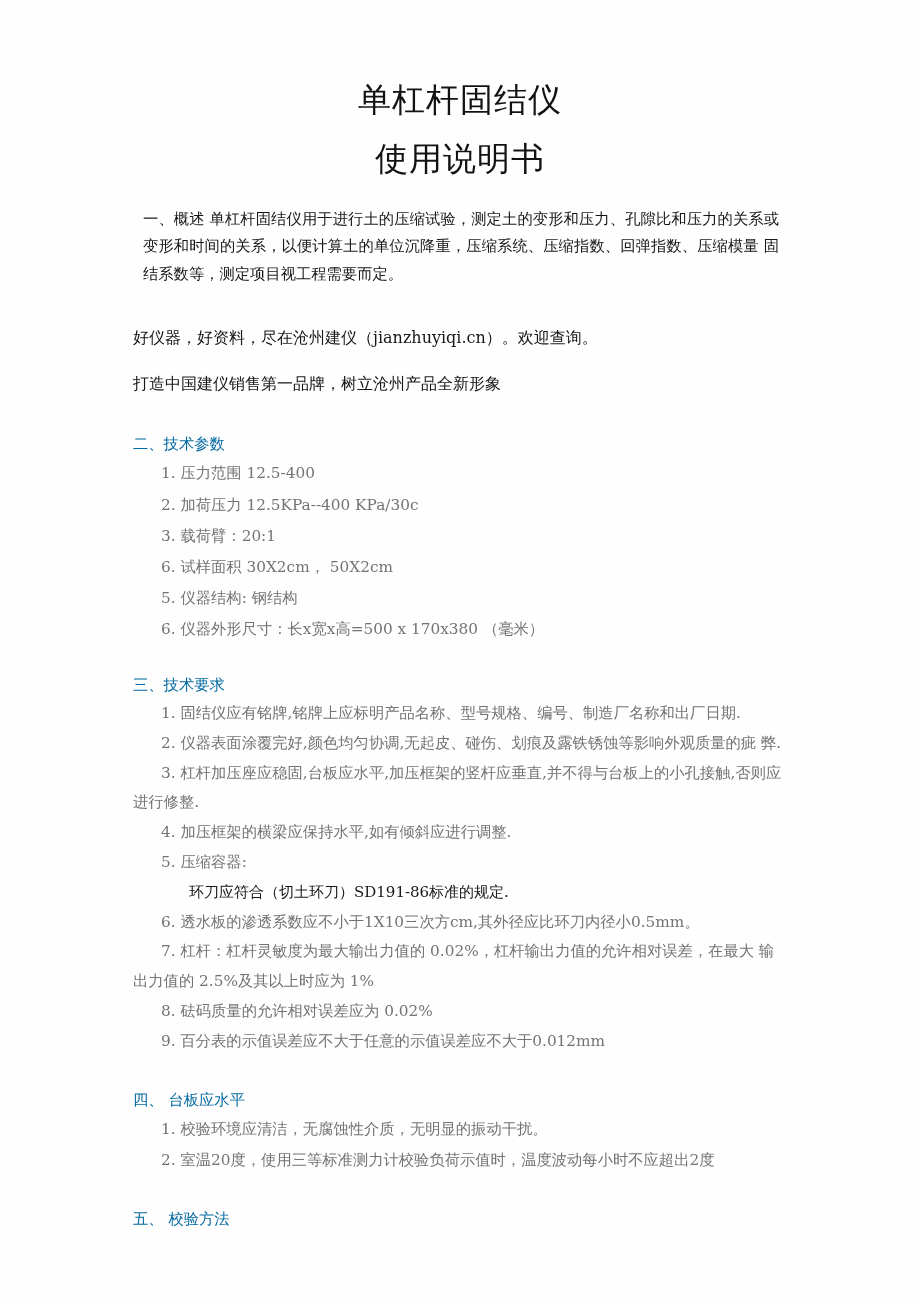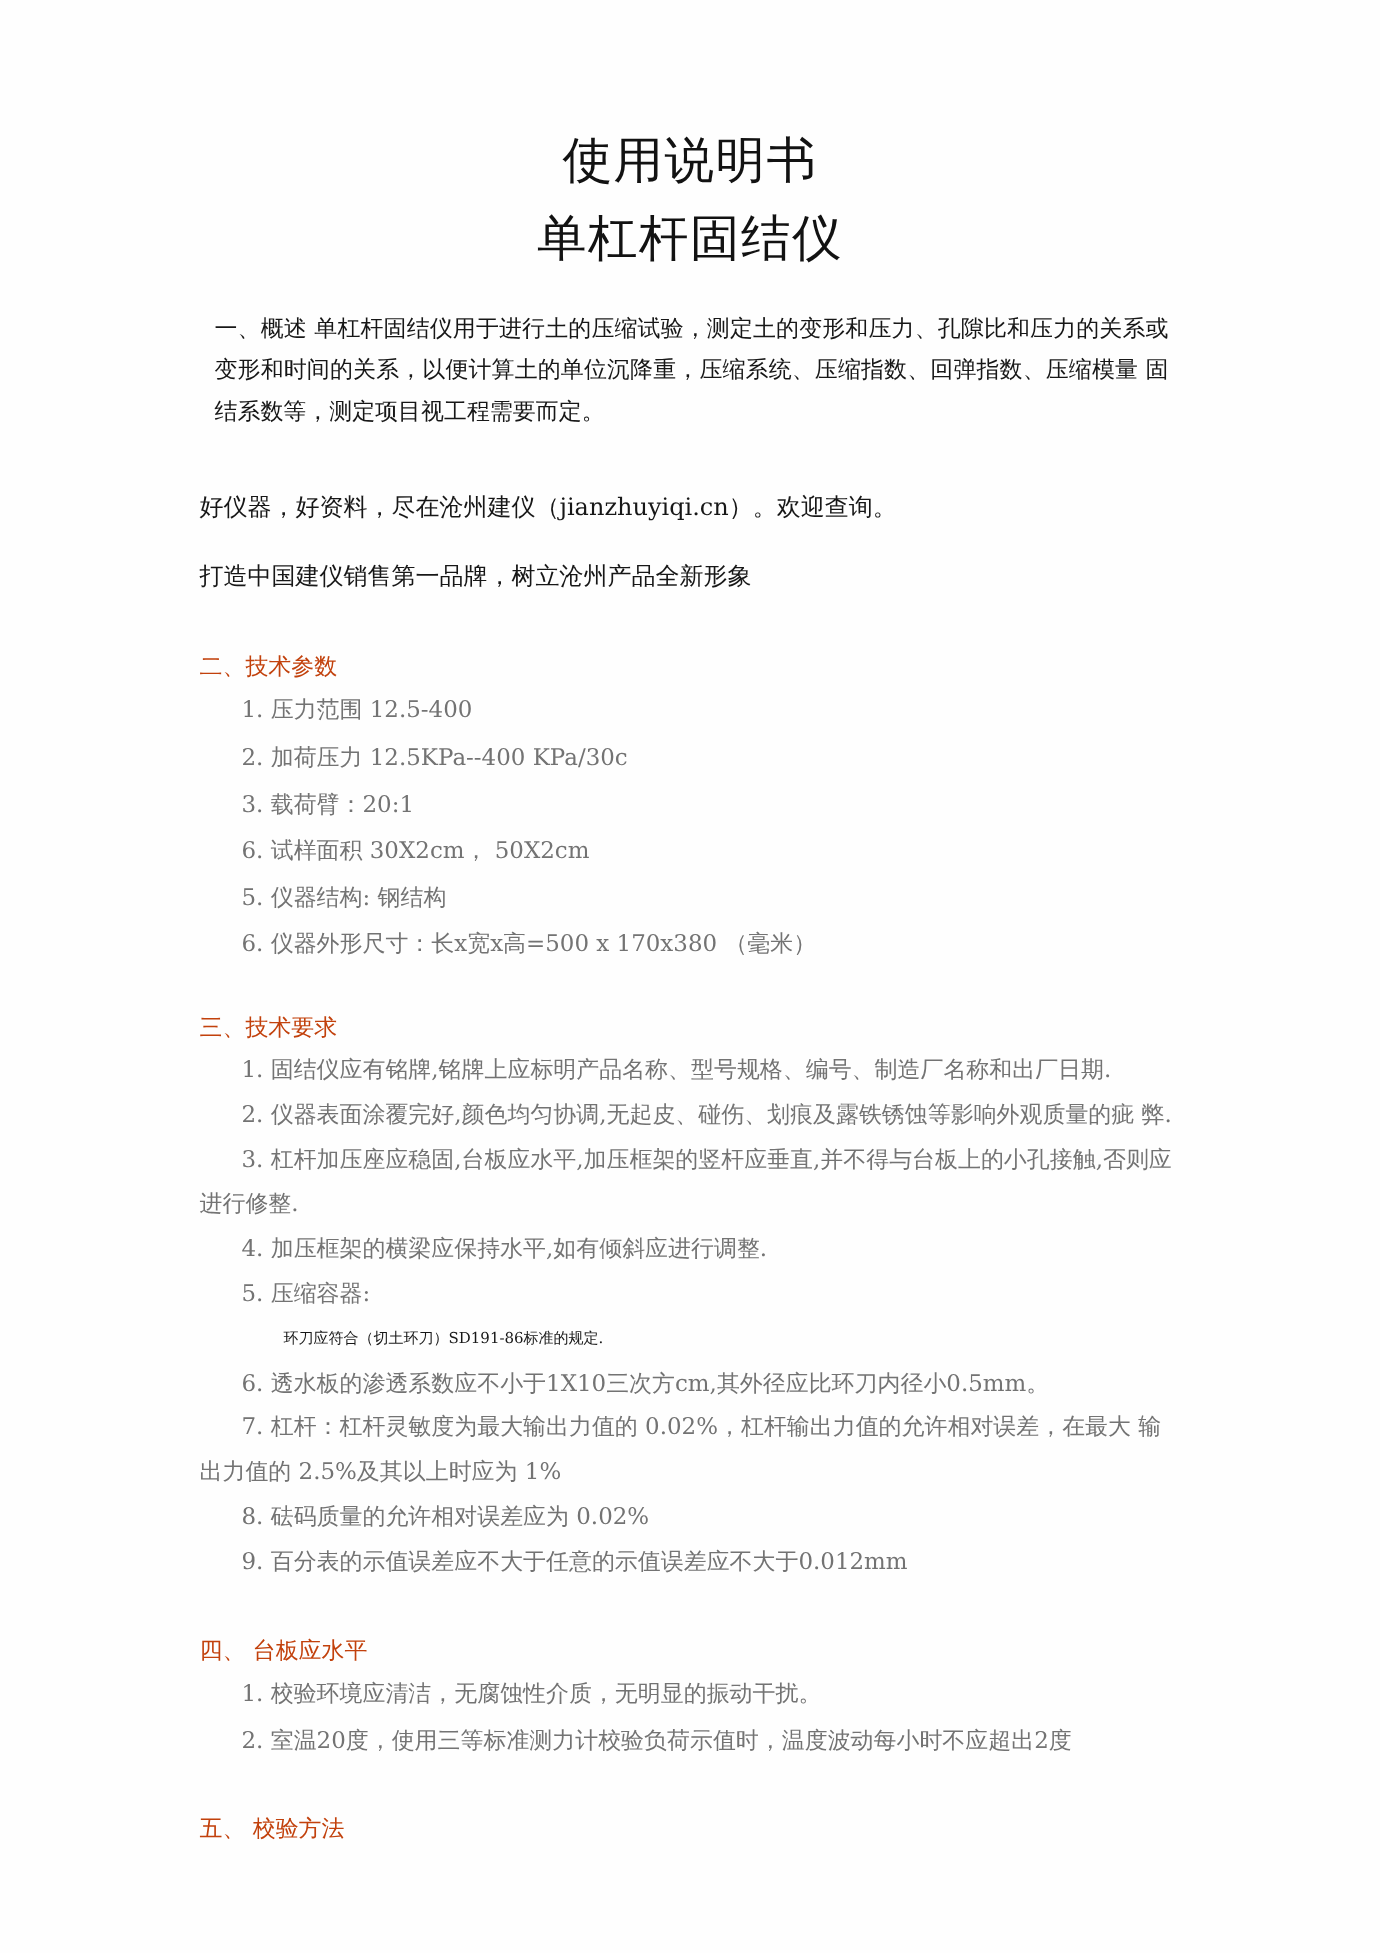--- a/index.html
+++ b/index.html
@@ -75,21 +75,21 @@
 
   .single {
     font-size: 16px;
     line-height: 27.4px;
     color: #171717;
   }
 
   .section-head {
     font-size: 15.3px;
     line-height: 27.4px;
-    color: #c2410c;
+    color: #0369a1;
     margin-top: 0;
   }
 
   
   ul.num-list {
     list-style: none;
     margin: 0;
     padding: 0;
   }
   ul.num-list > li {
@@ -101,34 +101,34 @@
     padding: 0;
   }
   
   ul.num-list.tight > li {
     line-height: 29.8px;
   }
   ul.num-list.params > li {
     line-height: 31.2px;
   }
   .sub-line {
-    font-size: 10px;
+    font-size: 15px;
     line-height: 29.8px;
     color: #171717;
     text-indent: 56px;
   }
 </style>
 </head>
 <body>
 
 <div class="page">
 
   <div class="title-block">
+    <div class="title-line">单杠杆固结仪</div>
     <div class="title-line second">使用说明书</div>
-    <div class="title-line">单杠杆固结仪</div>
   </div>
 
   <div class="body-area">
 
     <div class="para intro">一、概述  单杠杆固结仪用于进行土的压缩试验，测定土的变形和压力、孔隙比和压力的关系或  变形和时间的关系，以便计算土的单位沉降重，压缩系统、压缩指数、回弹指数、压缩模量  固结系数等，测定项目视工程需要而定。</div>
 
     <div class="spacer-26"></div>
 
     <div class="single">好仪器，好资料，尽在沧州建仪（jianzhuyiqi.cn）。欢迎查询。</div>
 

